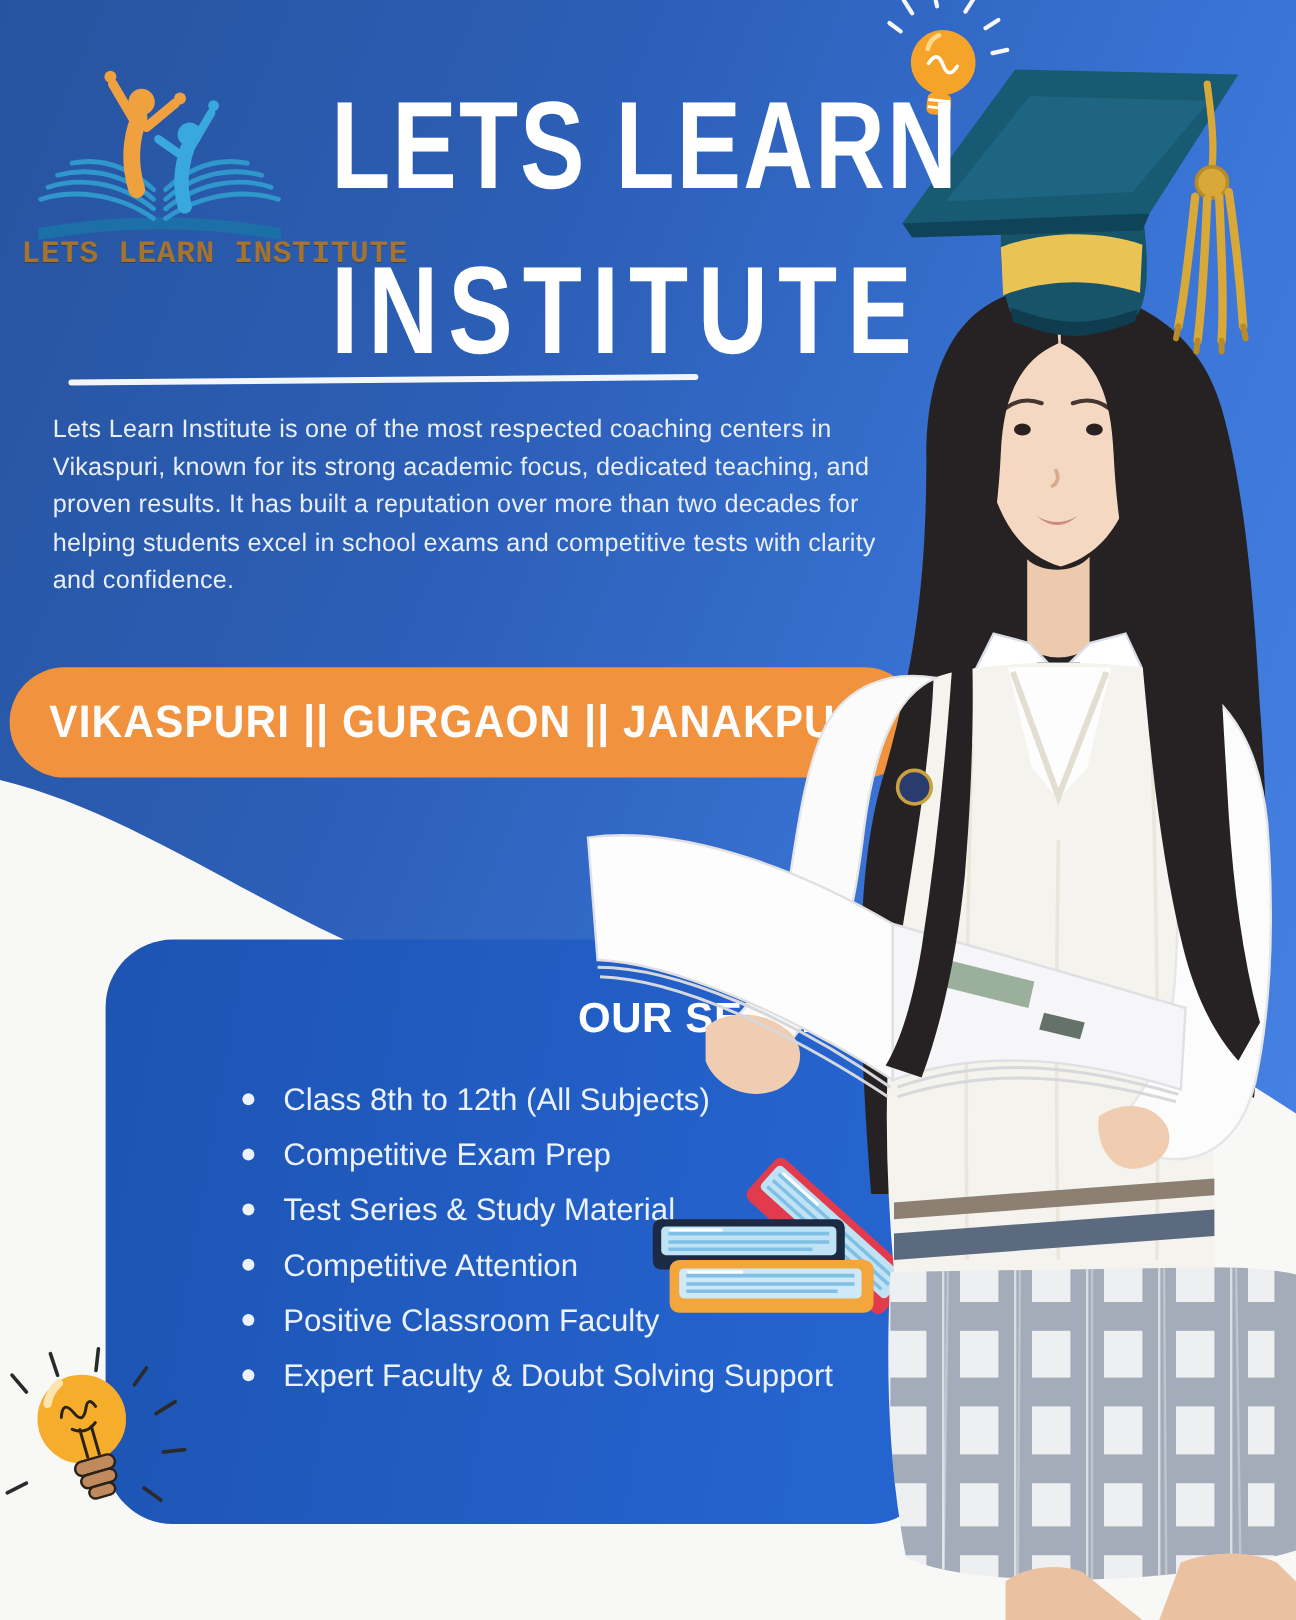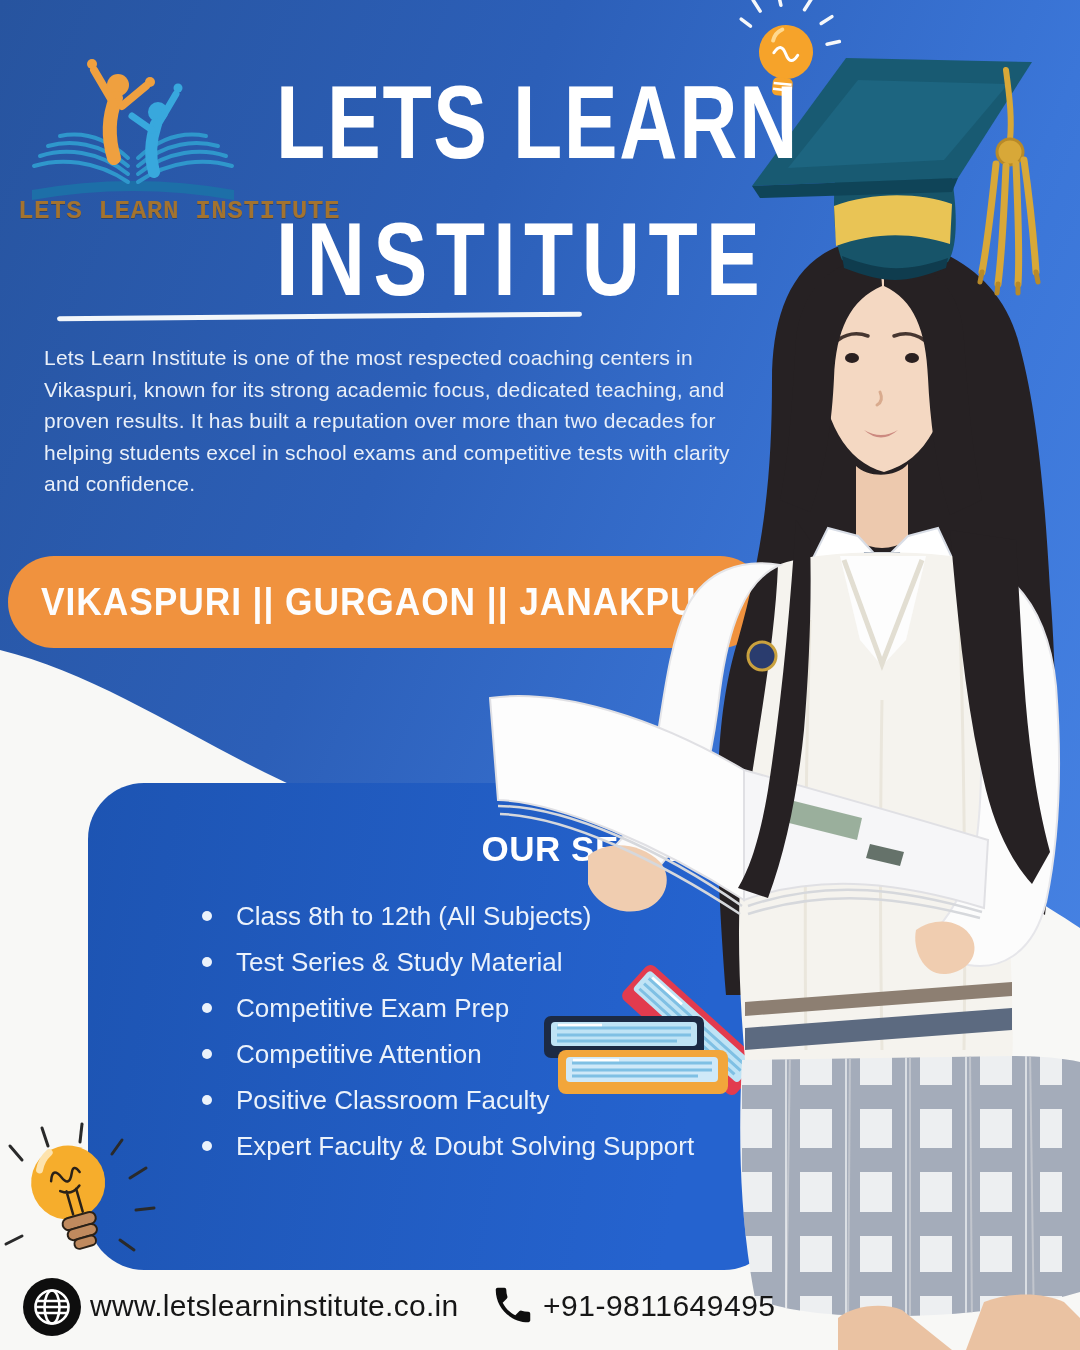--- a/index.html
+++ b/index.html
@@ -64,22 +64,22 @@
   </svg>
 
   <div class="pill">
     <span>VIKASPURI || GURGAON || JANAKPURI</span>
   </div>
 
   <div class="panel">
     <h2>OUR SERVICE :</h2>
     <ul>
       <li>Class 8th to 12th (All Subjects)</li>
+      <li>Competitive Exam Prep</li>
       <li>Test Series &amp; Study Material</li>
-      <li>Competitive Exam Prep</li>
       <li>Competitive Attention</li>
       <li>Positive Classroom Faculty</li>
       <li class="last">Expert Faculty &amp; Doubt Solving Support</li>
     </ul>
   </div>
 
   <svg class="layer z3" viewBox="0 0 1080 1350">
 
     <g>
       <path d="M32,190 Q133,172 234,190 L234,200 Q133,182 32,200 Z" fill="#1d6fa8"></path>
@@ -259,29 +259,14 @@
 
   <div class="title">
     <div class="l1">LETS LEARN</div>
     <div class="l2">INSTITUTE</div>
   </div>
 
   <div class="divider"></div>
 
   <div class="intro">Lets Learn Institute is one of the most respected coaching centers in Vikaspuri, known for its strong academic focus, dedicated teaching, and proven results. It has built a reputation over more than two decades for helping students excel in school exams and competitive tests with clarity and confidence.</div>
 
-  <div class="footer">
-    <svg class="site-icon" width="60" height="60" viewBox="0 0 60 60">
-      <circle cx="30" cy="30" r="29" fill="#0e0e0e"></circle>
-      <g stroke="#ffffff" stroke-width="2.6" fill="none">
-        <circle cx="30" cy="30" r="16.5"></circle>
-        <ellipse cx="30" cy="30" rx="7.5" ry="16.5"></ellipse>
-        <path d="M14,24 H46 M13.5,30 H46.5 M14,36 H46"></path>
-      </g>
-    </svg>
-    <div class="site">www.letslearninstitute.co.in</div>
-    <svg class="phone-icon" width="46" height="46" viewBox="0 0 24 24">
-      <path fill="#0e0e0e" d="M6.62 10.79c1.44 2.83 3.76 5.14 6.59 6.59l2.2-2.2c.27-.27.67-.36 1.02-.24 1.12.37 2.33.57 3.57.57.55 0 1 .45 1 1V20c0 .55-.45 1-1 1-9.39 0-17-7.61-17-17 0-.55.45-1 1-1h3.5c.55 0 1 .45 1 1 0 1.25.2 2.45.57 3.57.11.35.03.74-.25 1.02l-2.2 2.2z"></path>
-    </svg>
-    <div class="phone">+91-9811649495</div>
-  </div>
 
 </div>
 
 </body></html>

